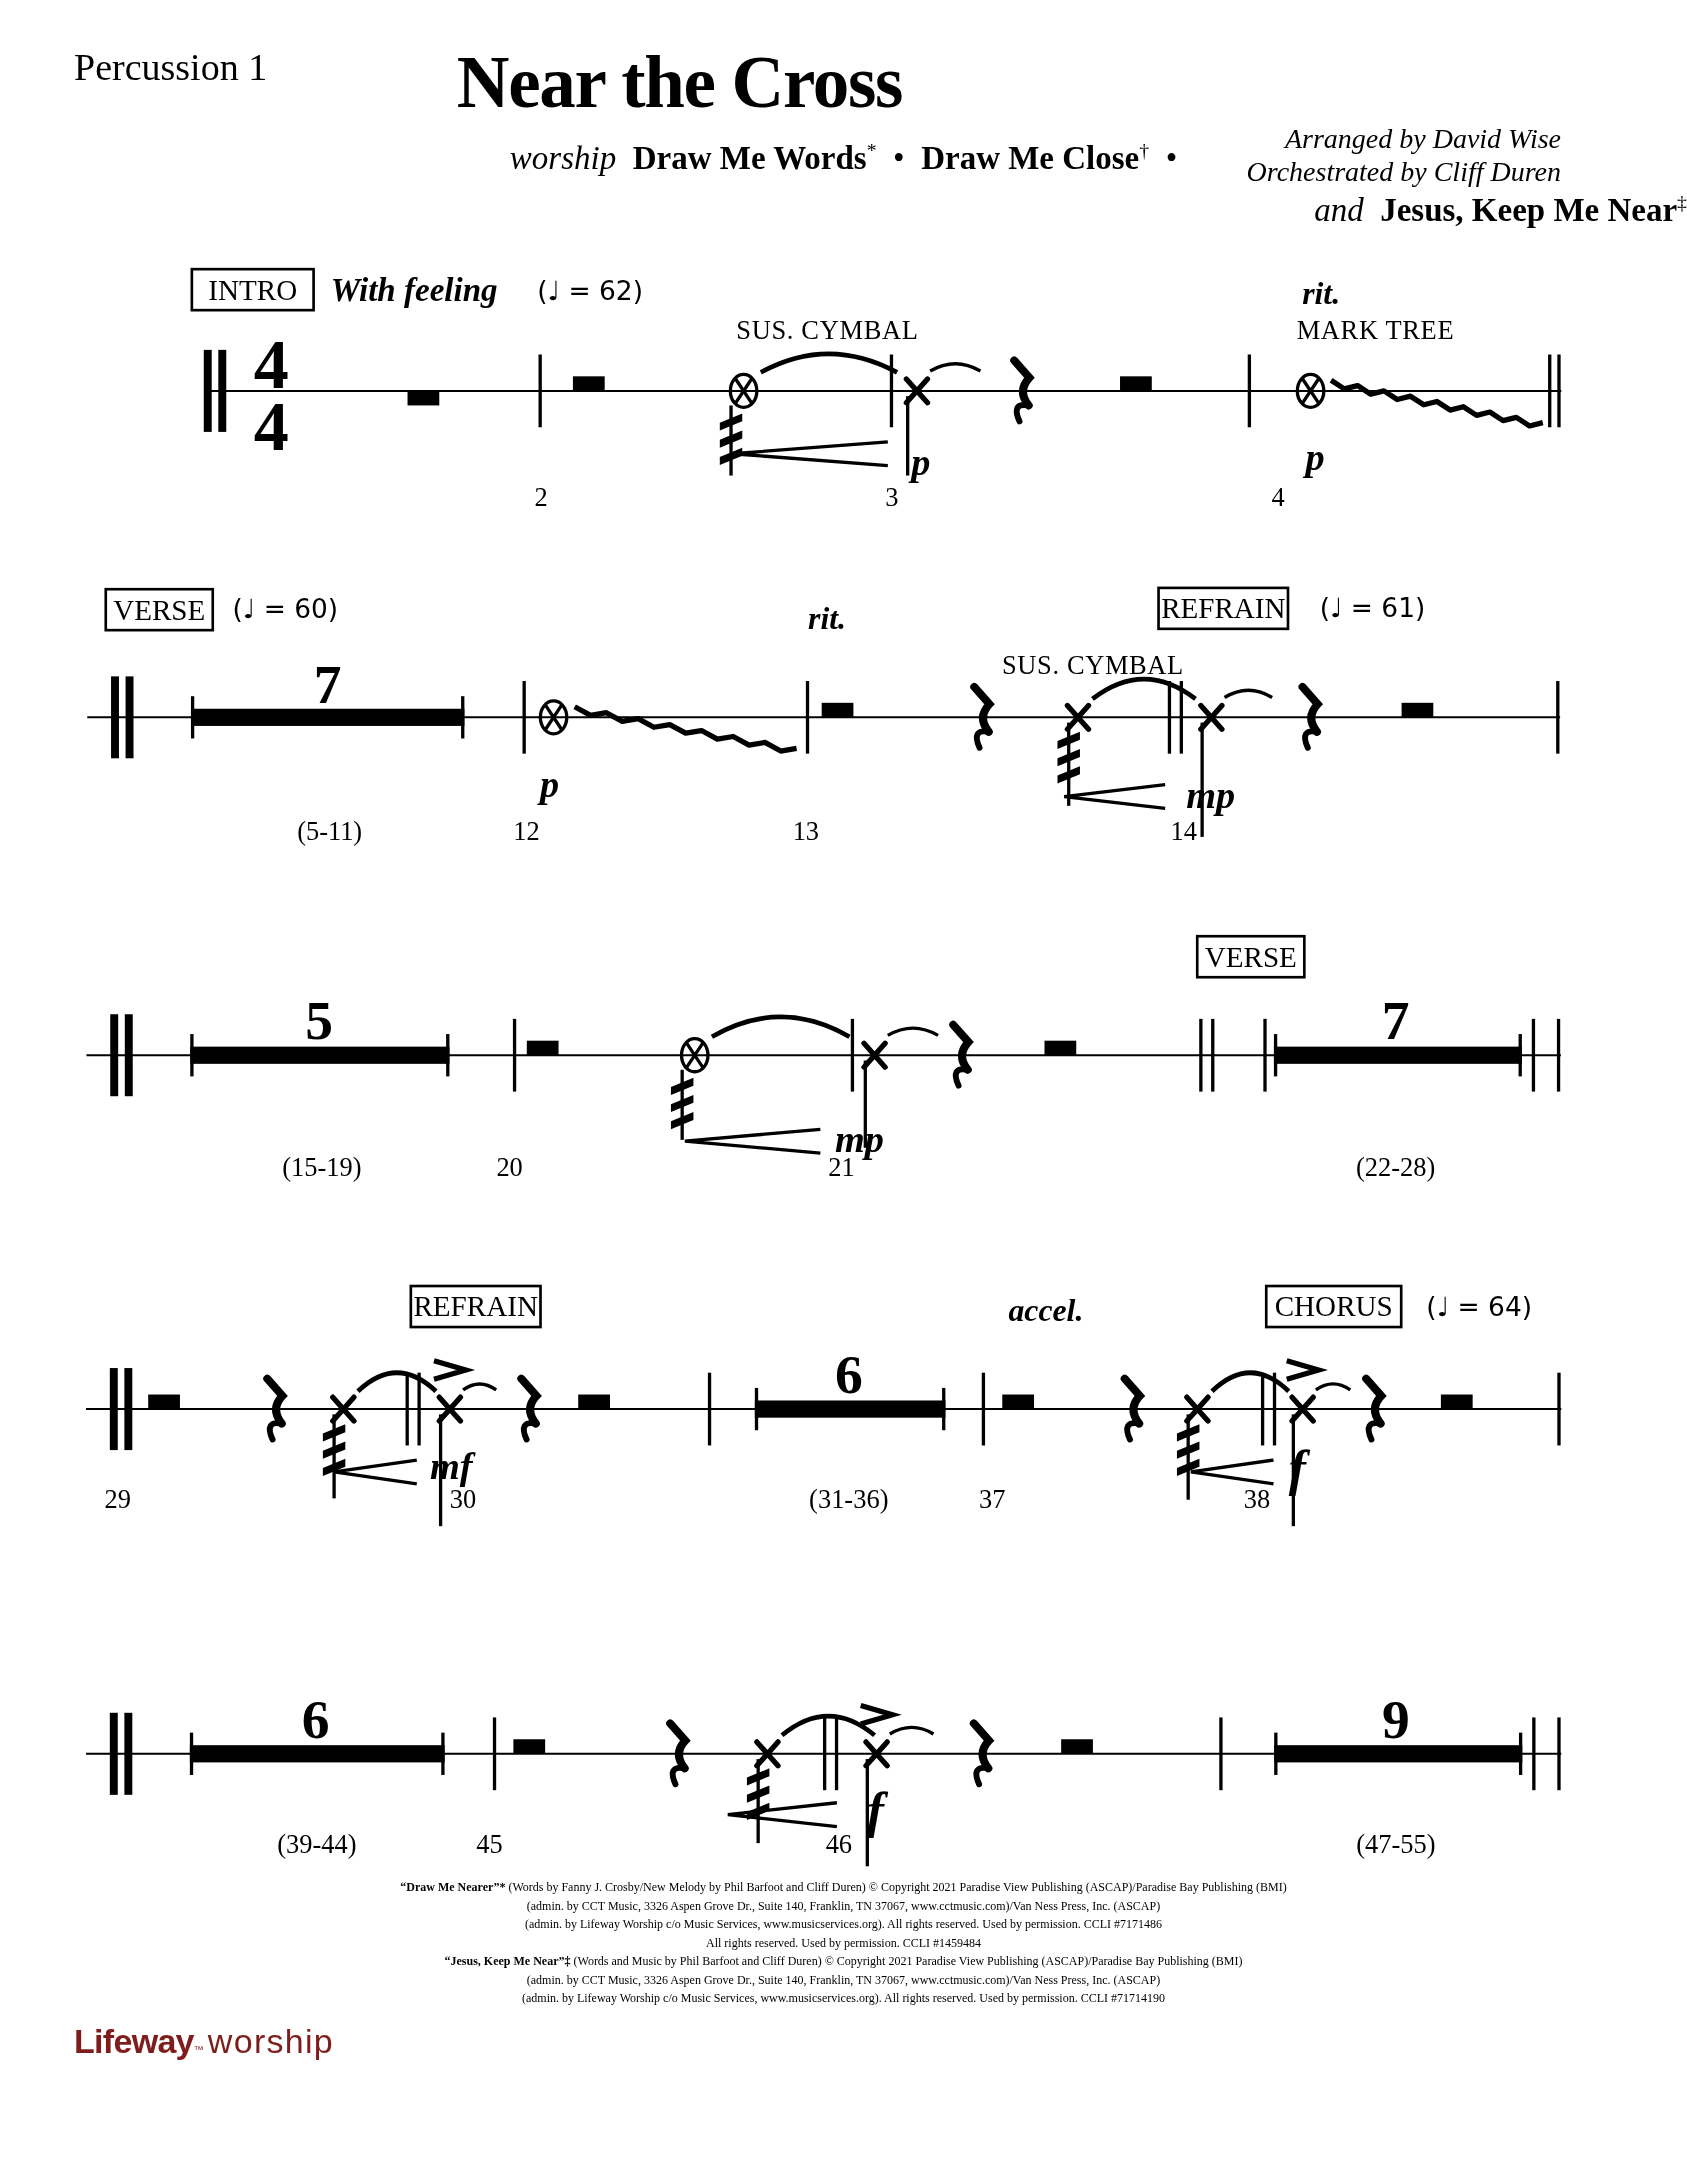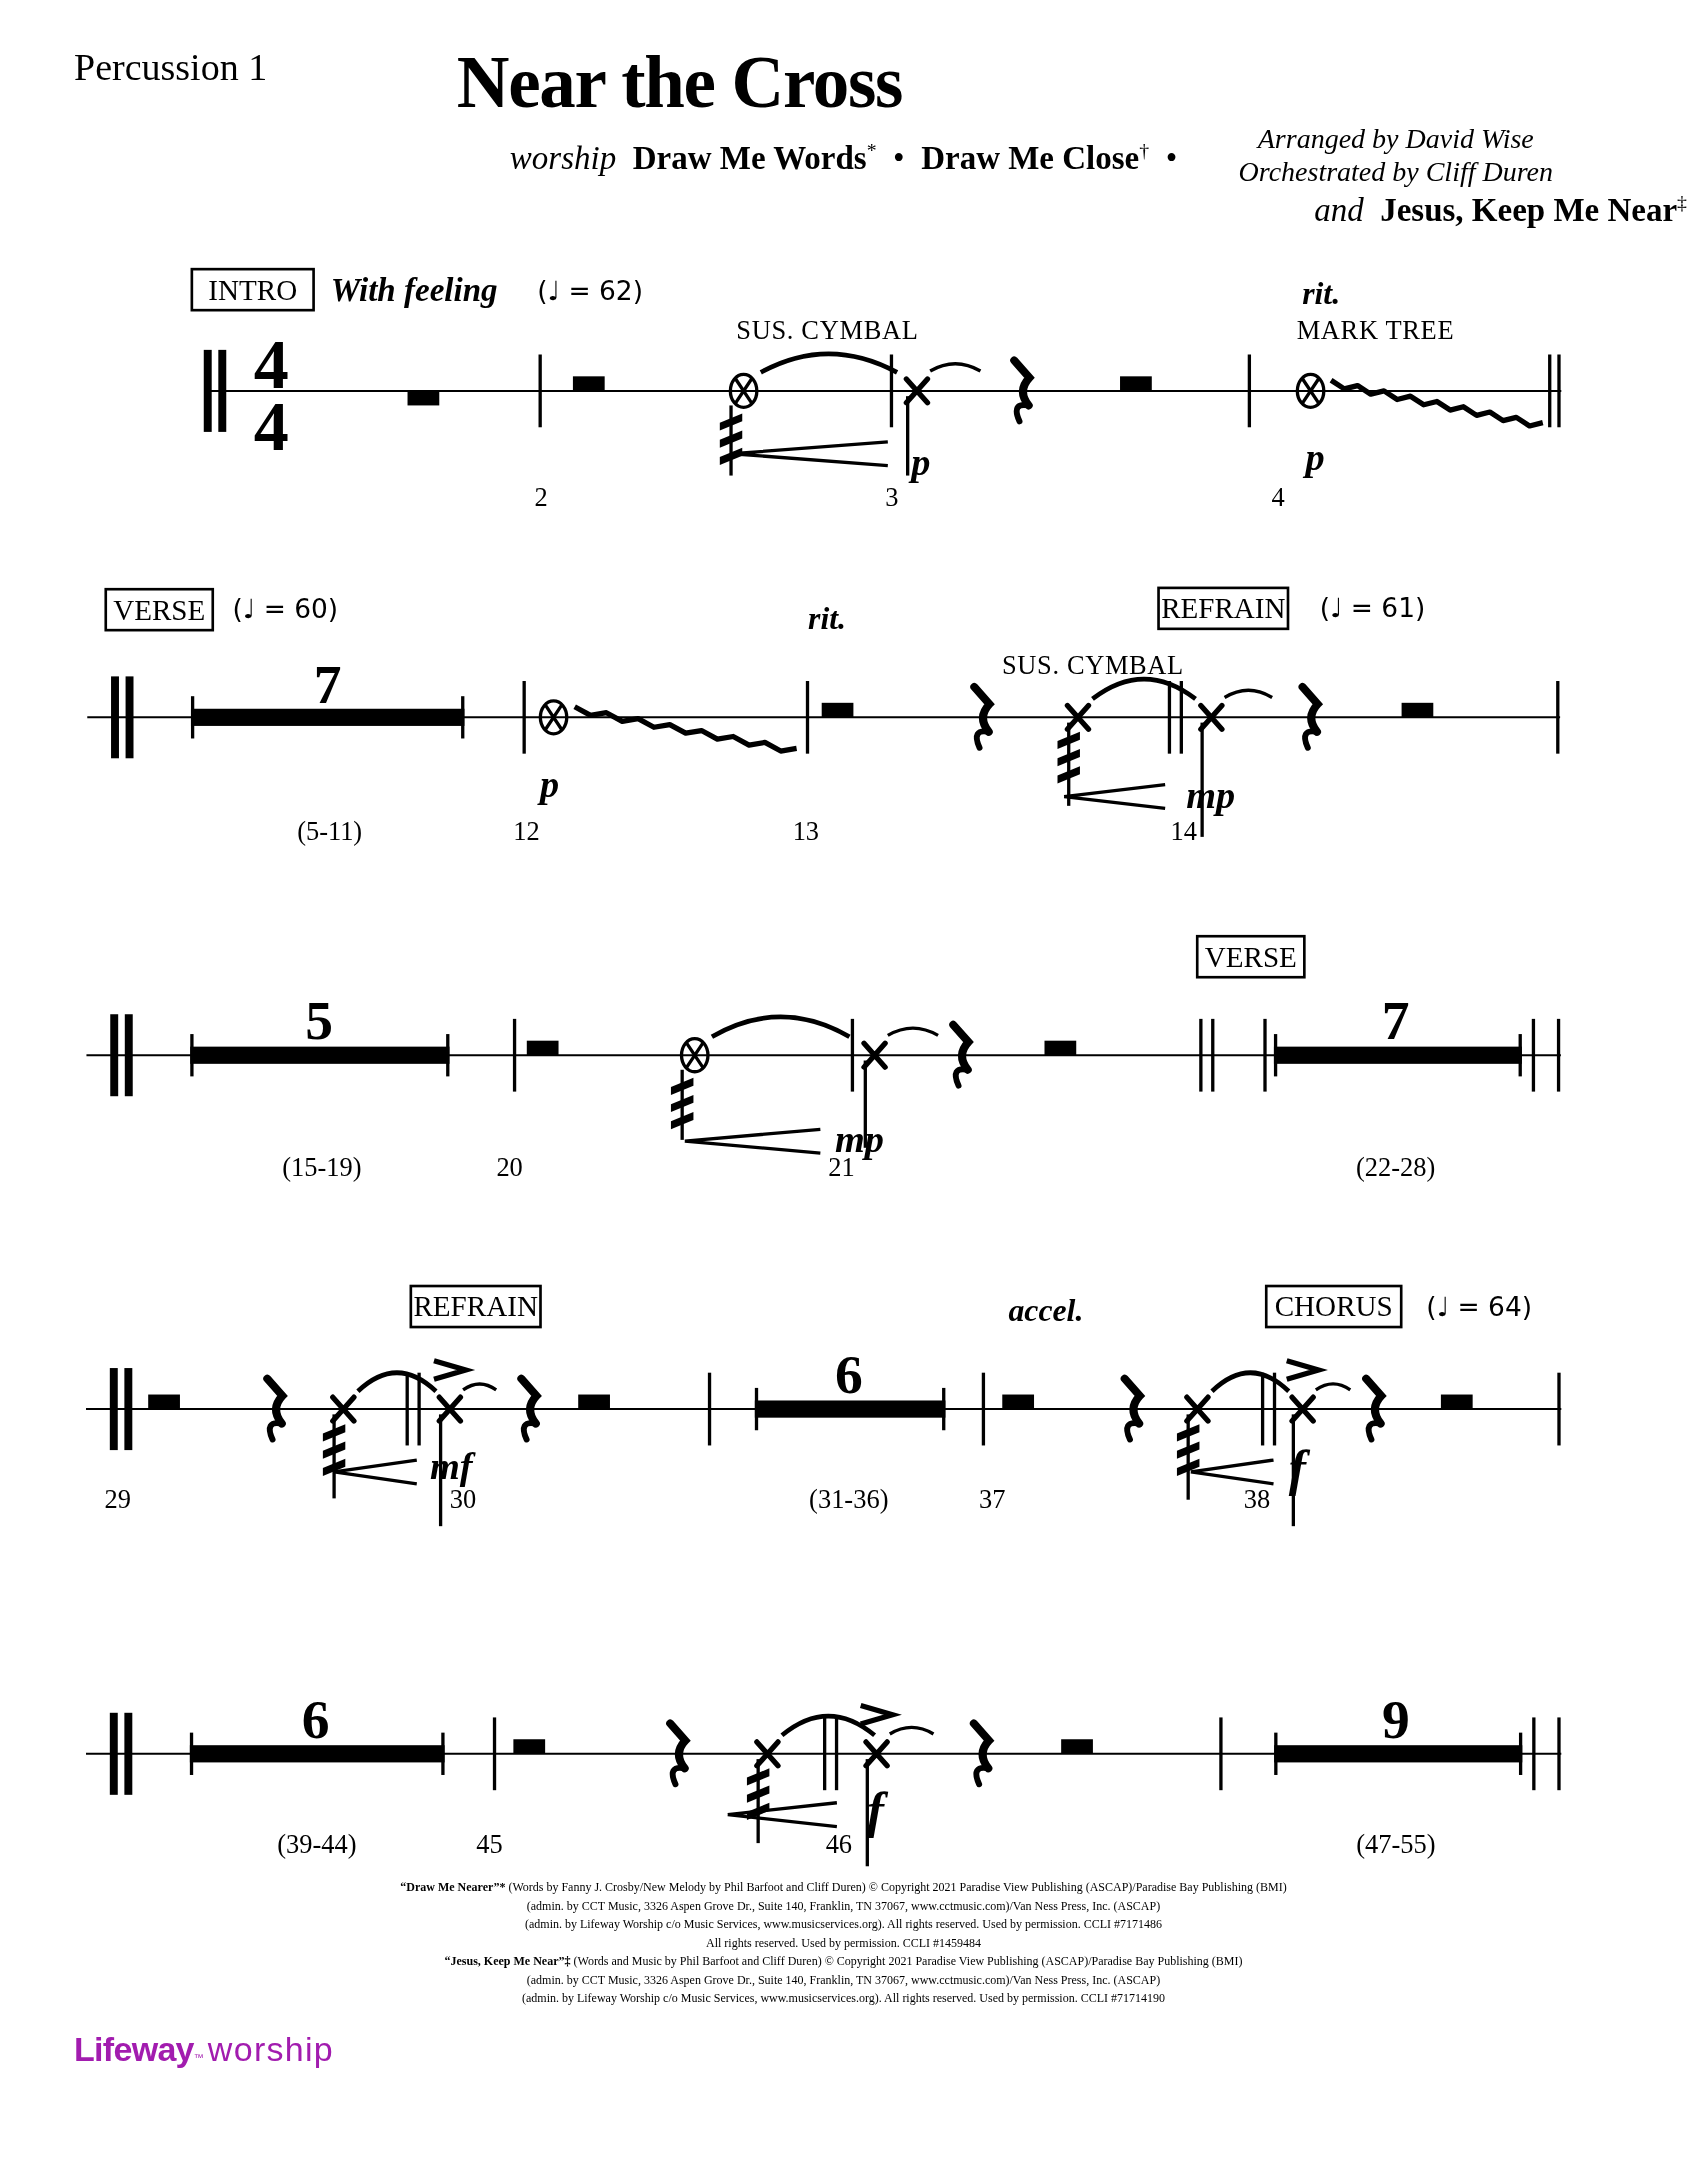--- a/index.html
+++ b/index.html
@@ -7,37 +7,37 @@
         font-family:"Liberation Serif",serif;color:#000;}
   .abs{position:absolute;}
   
   .part{left:74px;top:45px;font-size:38px;}
   .title{left:0;top:41px;width:1359px;text-align:center;font-size:73px;font-weight:bold;letter-spacing:-1.3px;}
   .sub1{left:0;top:139px;width:1687px;text-align:center;font-size:33px;}
   .sub2{left:0;top:191px;width:1687px;text-align:right;font-size:33px;}
   .sub1 i,.sub2 i{font-style:italic;font-weight:normal;}
   .sub1 b,.sub2 b{font-weight:bold;}
   .sub1 sup,.sub2 sup{font-size:60%;vertical-align:super;}
-  .credits{right:134px;top:122px;text-align:center;font-style:italic;font-size:28px;line-height:33px;font-family:Liberation Serif, serif;}
+  .credits{right:126px;top:122px;text-align:right;font-style:italic;font-size:28px;line-height:33px;font-family:Liberation Serif, serif;}
   
   svg text{fill:#000;font-family:"Liberation Serif",serif;}
   .boxlbl{font-size:44px;}
   .inst{font-size:40px;letter-spacing:1px;}
   .feel{font-size:50px;font-weight:bold;font-style:italic;}
   .tempo{font-family:"DejaVu Sans",sans-serif;font-size:40px;}
   .rit{font-size:48px;font-weight:bold;font-style:italic;}
   .dyn{font-size:58px;font-weight:bold;font-style:italic;}
   .dynbig{font-size:78px;font-weight:bold;font-style:italic;}
   .mnum{font-size:40px;}
   .mrnum{font-size:84px;font-weight:bold;}
   .tsig{font-size:106px;font-weight:bold;}
   
   .footer{left:0;top:1878px;width:1687px;text-align:center;font-size:12px;line-height:18.5px;}
   .footer b{font-weight:bold;}
-  .logo{left:74px;top:2022px;font-family:"Liberation Sans",sans-serif;font-size:34px;color:#a21caf;margin-top:8px;}
+  .logo{left:74px;top:2022px;font-family:"Liberation Sans",sans-serif;font-size:34px;color:#7f1d1d;}
   .logo .brand{font-weight:bold;letter-spacing:-0.7px;}
   .logo .tm{font-size:10px;vertical-align:baseline;}
   .logo .word{font-weight:300;letter-spacing:1.3px;margin-left:4px;}
 </style>
 </head>
 <body>
 
 <svg width="0" height="0" style="position:absolute" aria-hidden="true">
   <defs>
     <g id="g-qrest">

